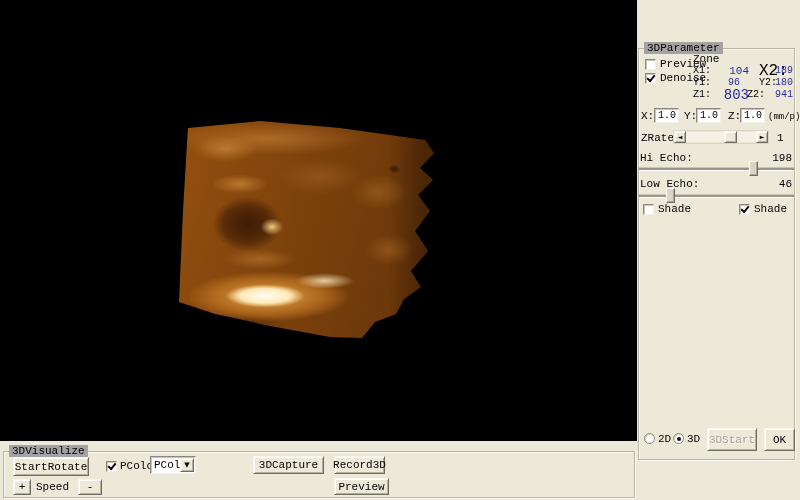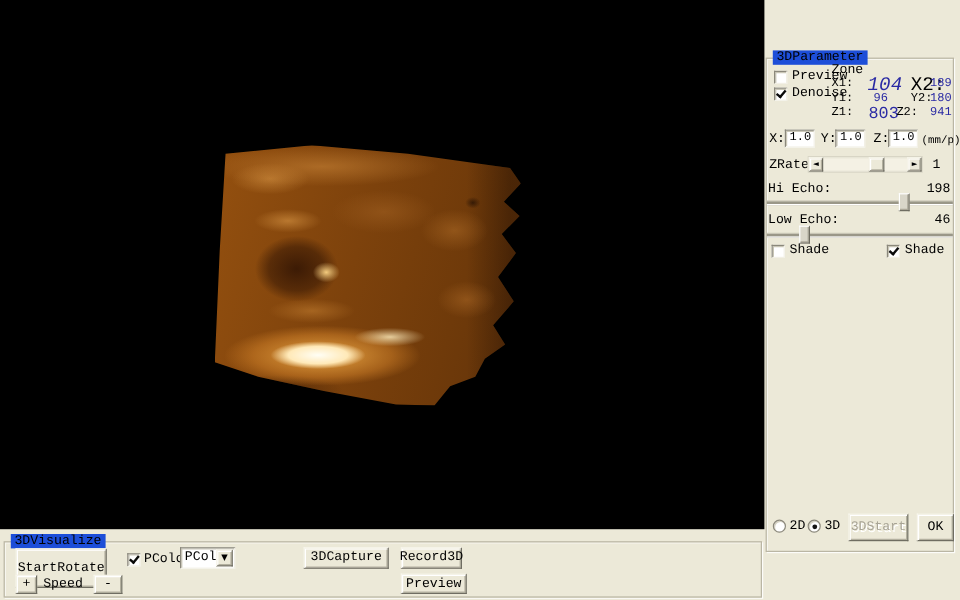--- a/index.html
+++ b/index.html
@@ -34,21 +34,21 @@
       radial-gradient(ellipse 40px 25px at 78% 32%, rgba(172,106,38,.55) 0%, rgba(172,106,38,0) 70%),
       radial-gradient(ellipse 35px 22px at 82% 58%, rgba(176,108,40,.5) 0%, rgba(176,108,40,0) 70%),
       linear-gradient(90deg, rgba(25,10,2,0) 82%, rgba(25,10,2,.4) 96%),
       linear-gradient(105deg, #94500f 0%, #7d420c 45%, #6f3a0a 75%, #62330a 100%);
   }
   
   .groupbox{
     position:absolute;border:1px solid #bab6a4;
     box-shadow:1px 1px 0 rgba(255,255,255,.85), inset 1px 1px 0 rgba(255,255,255,.6);
   }
-  .grouplabel{position:absolute;top:-7px;left:5px;background:#1d4ed8;padding:0 3px;line-height:12px;}
+  .grouplabel{position:absolute;top:-7px;left:5px;background:#a3a3a3;padding:0 3px;line-height:12px;}
   .btn{
     position:absolute;background:#ece9d8;
     border:1px solid;border-color:#f7f5ec #6f6d62 #6f6d62 #f7f5ec;
     box-shadow:inset 1px 1px 0 #fff, inset -1px -1px 0 #b3b09f;
     display:flex;align-items:center;justify-content:center;
     font-family:inherit;font-size:11px;color:#000;cursor:default;box-sizing:border-box;
   }
   .btn.disabled{color:#a7a395;text-shadow:1px 1px 0 #fff;}
   .checkbox{
     position:absolute;width:11px;height:11px;background:#fff;box-sizing:border-box;
@@ -133,21 +133,21 @@
 
       <span class="checkbox" style="left:6px;top:10px;"></span>
       <span class="lbl" style="left:21px;top:9px;">Preview</span>
       <span class="checkbox" style="left:6px;top:24px;">
         <span class="checkmark"></span>
       </span>
       <span class="lbl" style="left:21px;top:23px;">Denoise</span>
 
       <span class="lbl" style="left:54px;top:4px;">Zone</span>
       <span class="lbl" style="left:54px;top:16px;font-size:10px;">X1:</span>
-      <span class="lbl blue right" style="left:84px;top:16px;width:26px;font-size:16px;font-style:italic;">104</span>
+      <span class="lbl blue right" style="left:84px;top:16px;width:26px;font-size:11px;">104</span>
       <span class="lbl" style="left:120px;top:16px;font-size:16px;">X2:</span>
       <span class="lbl blue right" style="left:128px;top:16px;width:26px;font-size:10px;">189</span>
       <span class="lbl" style="left:54px;top:28px;font-size:10px;">Y1:</span>
       <span class="lbl blue right" style="left:75px;top:28px;width:26px;font-size:10px;">96</span>
       <span class="lbl" style="left:120px;top:28px;font-size:10px;">Y2:</span>
       <span class="lbl blue right" style="left:128px;top:28px;width:26px;font-size:10px;">180</span>
       <span class="lbl" style="left:54px;top:40px;font-size:10px;">Z1:</span>
       <span class="lbl blue right" style="left:84px;top:40px;width:26px;font-size:14px;">803</span>
       <span class="lbl" style="left:108px;top:40px;font-size:10px;">Z2:</span>
       <span class="lbl blue right" style="left:128px;top:40px;width:26px;font-size:10px;">941</span>
@@ -193,21 +193,21 @@
       <span class="lbl" style="left:48px;top:384px;">3D</span>
       <div class="btn disabled" style="left:68px;top:379px;width:50px;height:23px;">3DStart</div>
       <div class="btn" style="left:125px;top:379px;width:31px;height:23px;">OK</div>
     </div>
   </div>
 
   <div class="abs" style="left:0;top:441px;width:637px;height:59px;">
     <div class="groupbox" style="left:3px;top:10px;width:630px;height:45px;">
       <span class="grouplabel">3DVisualize</span>
 
-      <div class="btn" style="left:9px;top:5px;width:76px;height:33px;">StartRotate</div>
+      <div class="btn" style="left:9px;top:5px;width:76px;height:19px;">StartRotate</div>
       <div class="btn" style="left:9px;top:27px;width:18px;height:16px;">+</div>
       <span class="lbl" style="left:32px;top:29px;">Speed</span>
       <div class="btn" style="left:74px;top:27px;width:24px;height:16px;">-</div>
 
       <span class="checkbox" style="left:102px;top:9px;">
         <span class="checkmark"></span>
       </span>
       <span class="lbl" style="left:116px;top:8px;">PColor</span>
       <div class="combo" style="left:146px;top:4px;width:46px;height:18px;">
         <span class="ctext">PColor</span>

